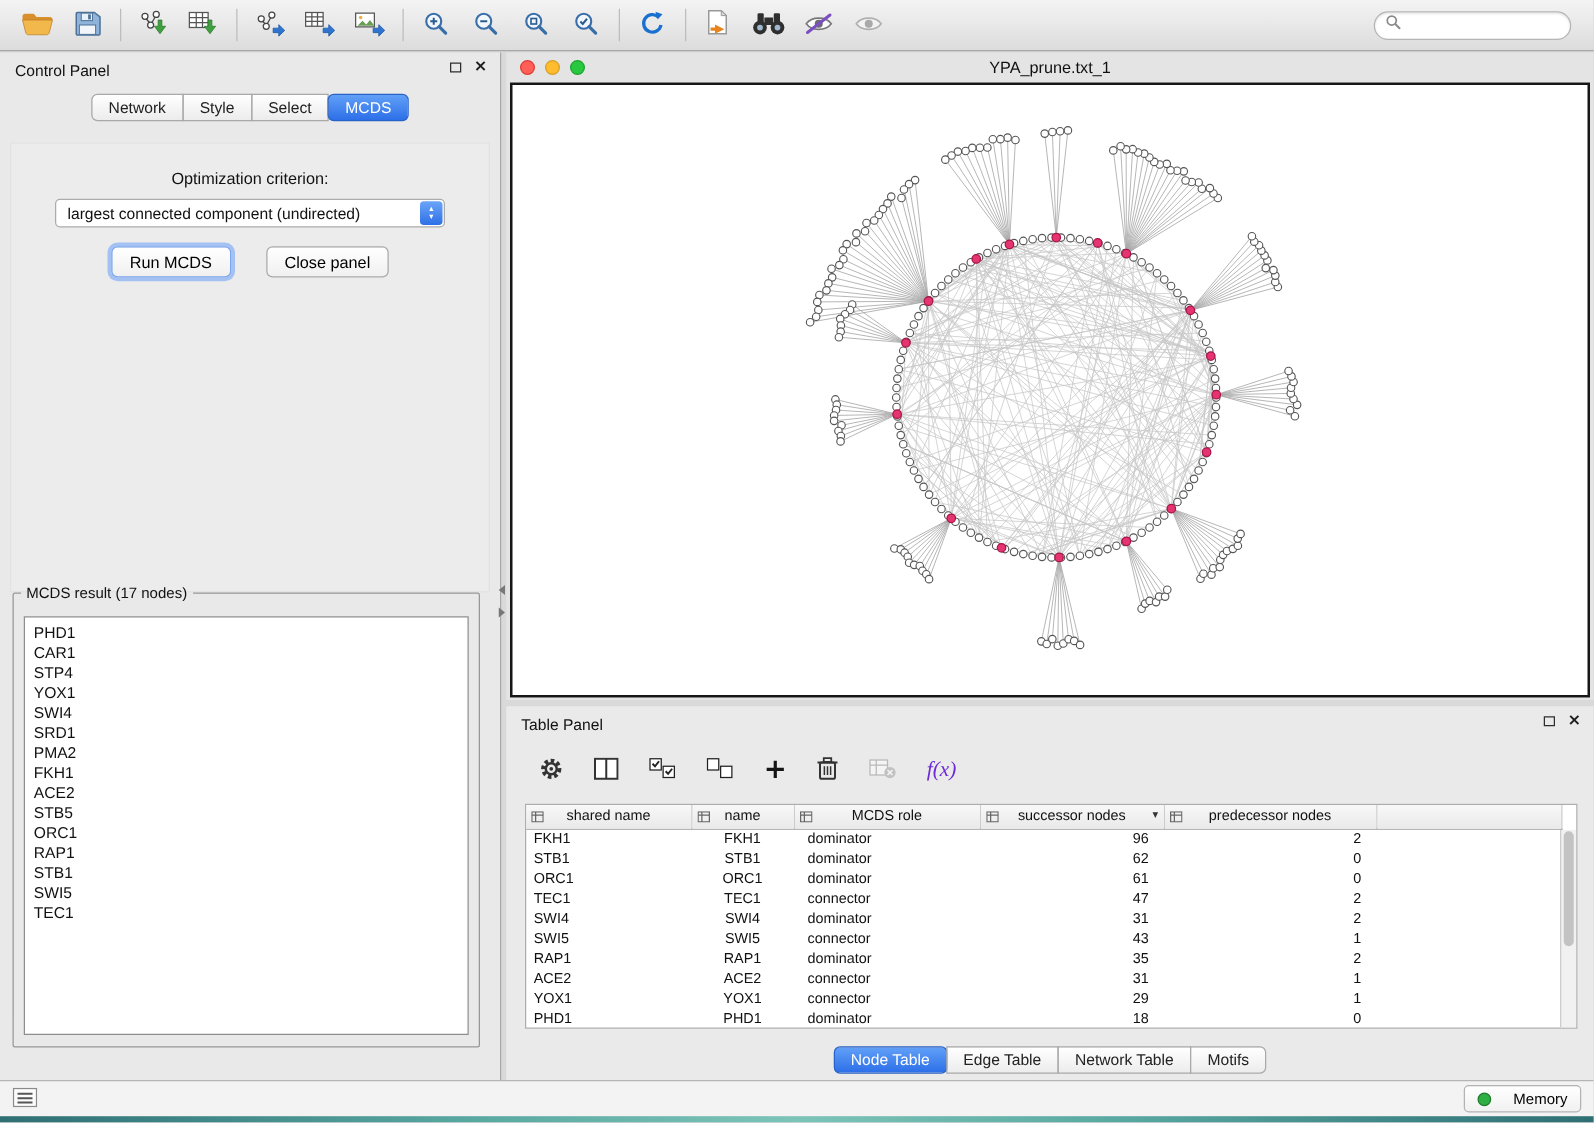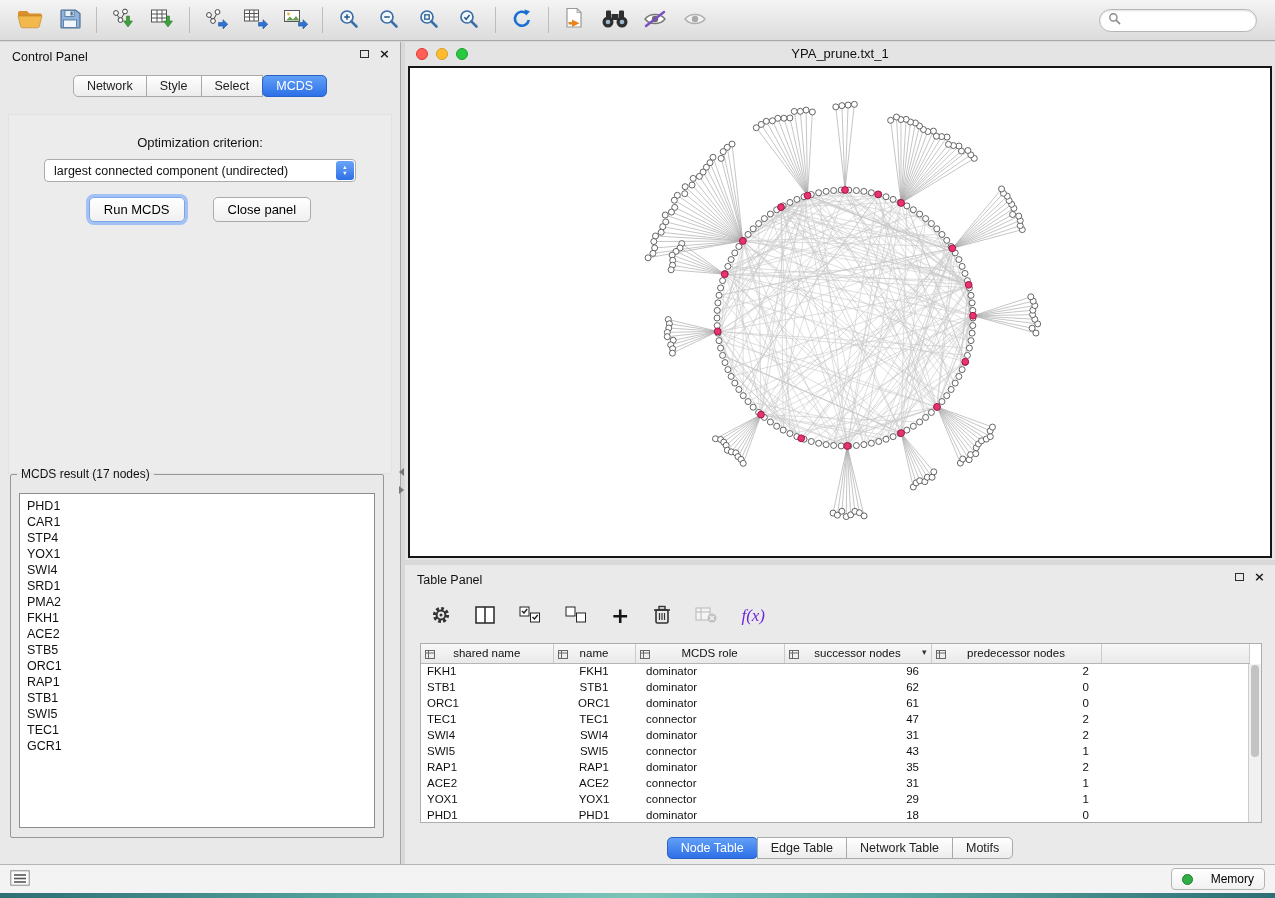--- a/index.html
+++ b/index.html
@@ -292,21 +292,20 @@
           <div>SRD1</div>
           <div>PMA2</div>
           <div>FKH1</div>
           <div>ACE2</div>
           <div>STB5</div>
           <div>ORC1</div>
           <div>RAP1</div>
           <div>STB1</div>
           <div>SWI5</div>
           <div>TEC1</div>
-          <div>GCR1</div>
         </div>
     </fieldset>
   </div>
 
   <div class="split-arrows">
     <div class="tri-l"></div>
     <div class="tri-r"></div>
   </div>
 
   <div id="network-view">

